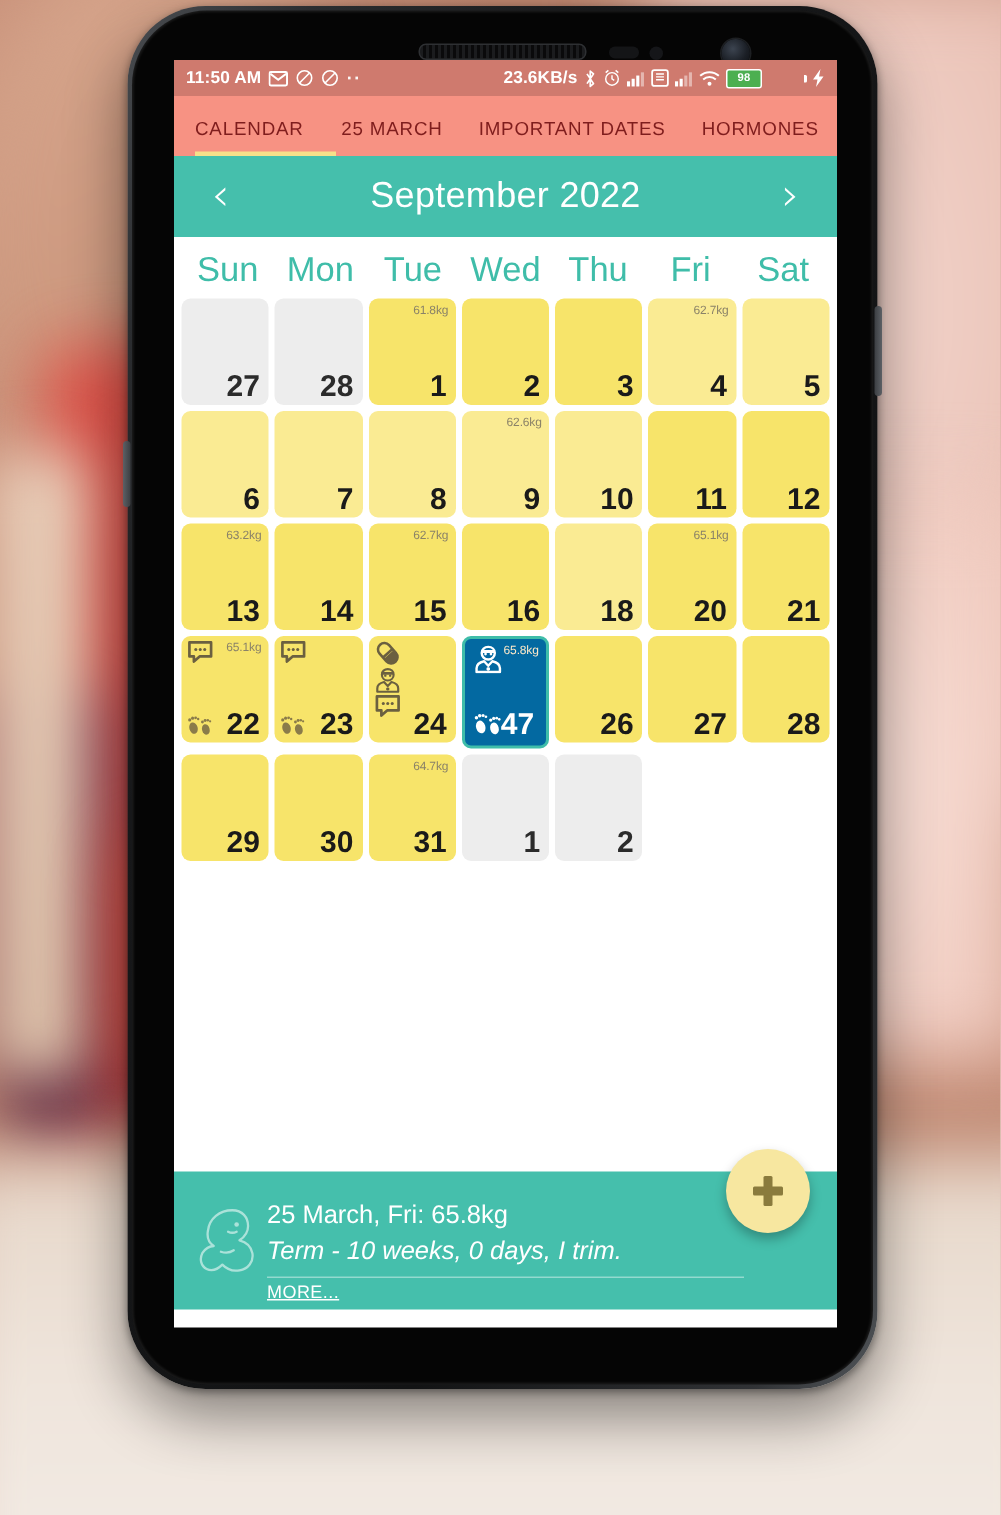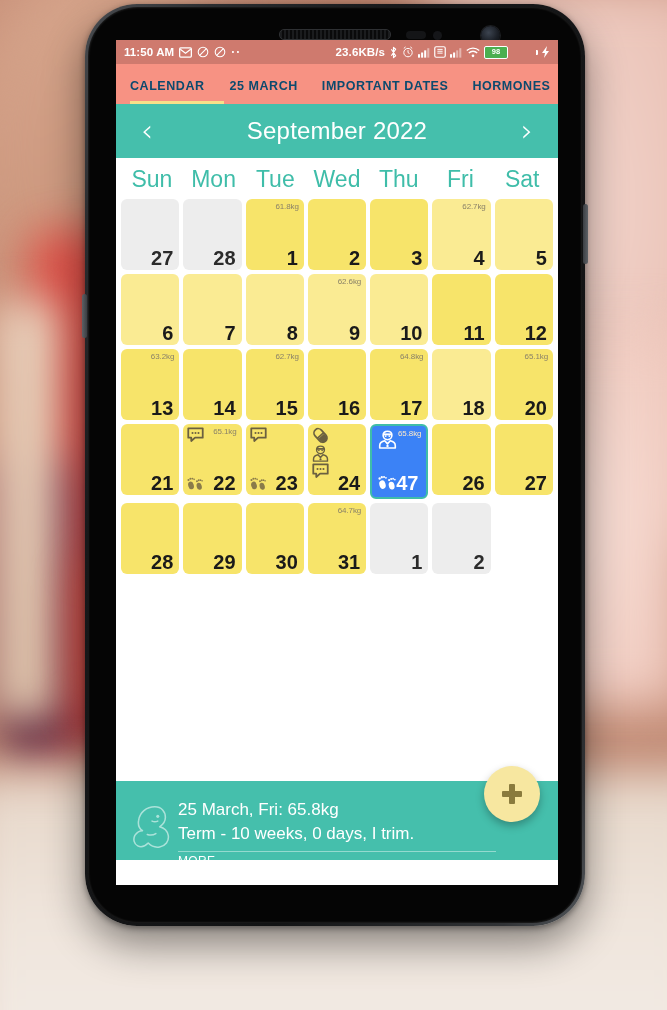--- a/index.html
+++ b/index.html
@@ -66,66 +66,66 @@
   .sb-left{display:flex;align-items:center;gap:5px;}
   .sb-right{margin-left:auto;display:flex;align-items:center;gap:4px;}
   .sb-ico{display:inline-flex;align-items:center;}
   .dots{letter-spacing:1px;font-weight:bold;opacity:.95;font-size:12px;line-height:8px;}
   .batt{display:inline-flex;align-items:center;gap:27px;}
   .batt-body{width:22px;height:11px;border:1.4px solid #fff;border-radius:2px;background:#4caf50;
     color:#fff;font-size:7.5px;font-weight:bold;display:flex;align-items:center;justify-content:center;line-height:1;}
   .batt-cap{width:2px;height:5px;background:#fff;border-radius:0 1px 1px 0;margin-left:1px;}
 
   .tabbar{height:40px;background:#f79283;display:flex;align-items:flex-end;position:relative;}
-  .tab{color:#0c4a6e;font-size:12.5px;font-weight:bold;letter-spacing:.55px;
+  .tab{color:#7f1d1d;font-size:12.5px;font-weight:normal;letter-spacing:.55px;
     padding:0 0 11px 0;margin-right:0;white-space:nowrap;}
   .tab.t0{margin-left:14px;}
   .tab.t1{margin-left:25px;}
   .tab.t2{margin-left:24px;}
   .tab.t3{margin-left:24px;}
   .tab-indicator{position:absolute;left:14px;bottom:0;width:94px;height:3px;background:#f7e08a;}
 
   .monthbar{height:54px;background:#45bfac;display:flex;align-items:center;justify-content:space-between;
     padding:0 16px;}
   .chev{color:#fff;font-size:30px;line-height:1;font-weight:300;width:30px;text-align:center;
     font-family:"DejaVu Sans", sans-serif;}
   .month-title{color:#fff;font-size:24px;font-weight:normal;letter-spacing:.2px;}
 
   .weekhdr{display:grid;grid-template-columns:repeat(7,1fr);padding:8px 5px 6px 5px;background:#fff;}
   .weekhdr div{text-align:center;color:#3fbda9;font-size:23px;}
 
   .grid{display:grid;grid-template-columns:repeat(7,1fr);gap:4px;padding:0 5px;background:#fff;}
   .cell{position:relative;height:71px;border-radius:6px;background:#f7e46a;}
   .cell.gray{background:#ededed;}
   .cell.pale{background:#faeb93;}
-  .cell.sel{background:#3b82f6;border:2.5px solid #3fbda9;}
+  .cell.sel{background:#0369a1;border:2.5px solid #3fbda9;}
   .daynum{position:absolute;right:6px;bottom:2px;font-size:20px;font-weight:bold;color:#1a1a1a;line-height:1;}
   .cell.gray .daynum{font-weight:bold;color:#2b2b2b;}
   .cell.sel .daynum{color:#ffffff;right:8px;bottom:4px;}
   .kg{position:absolute;right:5px;top:3px;font-size:8px;color:#8a8268;letter-spacing:-.1px;}
   .cell.sel .kg{color:#fde9c9;}
   .ic{position:absolute;width:17px;height:17px;}
   .ic svg{width:100%;height:100%;display:block;}
   .ic.tl{left:4px;top:3px;}
   .ic.m1{left:4px;top:3px;}
   .ic.m2{left:4px;top:21px;}
   .ic.m3{left:4px;top:39px;}
   .ic.bl{left:4px;bottom:3px;}
   .cell.sel .ic.tl{left:6px;top:4px;width:19px;height:19px;}
   .cell.sel .ic.bl{left:6px;bottom:5px;width:19px;height:19px;}
 
   .filler{background:#fff;height:207px;}
 
-  .bottombar{position:relative;height:79px;background:#45bfac;padding:0;}
+  .bottombar{position:relative;height:92px;background:#45bfac;padding:0;}
   .fetus{position:absolute;left:16px;top:22px;width:42px;height:50px;opacity:.55;}
   .bb-text{position:absolute;left:62px;top:17px;color:#fff;}
   .bb-l1{font-size:17px;line-height:24px;}
-  .bb-l2{font-size:17px;line-height:24px;}
+  .bb-l2{font-size:17px;line-height:24px;font-style:italic;}
   .bb-rule{position:absolute;left:62px;top:70px;width:318px;height:1px;background:rgba(255,255,255,.42);}
-  .bb-more{position:absolute;left:62px;top:73px;color:#fff;font-size:12px;letter-spacing:.3px;}
+  .bb-more{position:absolute;left:62px;top:73px;color:#fff;font-size:12px;letter-spacing:.3px;text-decoration:underline;}
   .fab{position:absolute;right:18px;top:-15px;width:56px;height:56px;border-radius:50%;
     background:#f7e7a0;box-shadow:0 4px 8px rgba(0,0,0,.28);
     display:flex;align-items:center;justify-content:center;}
   .fab .plus{position:relative;width:22px;height:22px;}
   .fab .plus:before,.fab .plus:after{content:"";position:absolute;background:#8a7b3d;border-radius:1px;}
   .fab .plus:before{left:8px;top:1px;width:6px;height:20px;}
   .fab .plus:after{left:1px;top:8px;width:20px;height:6px;}
 </style>
 </head>
 <body>
@@ -309,24 +309,20 @@
           </div>
           <div class="cell">
             <div class="daynum">14</div>
           </div>
           <div class="cell">
             <div class="kg">62.7kg</div>
             <div class="daynum">15</div>
           </div>
           <div class="cell">
             <div class="daynum">16</div>
-          </div>
-          <div class="cell">
-            <div class="kg">64.8kg</div>
-            <div class="daynum">17</div>
           </div>
           <div class="cell pale">
             <div class="daynum">18</div>
           </div>
           <div class="cell">
             <div class="kg">65.1kg</div>
             <div class="daynum">20</div>
           </div>
           <div class="cell">
             <div class="daynum">21</div>

